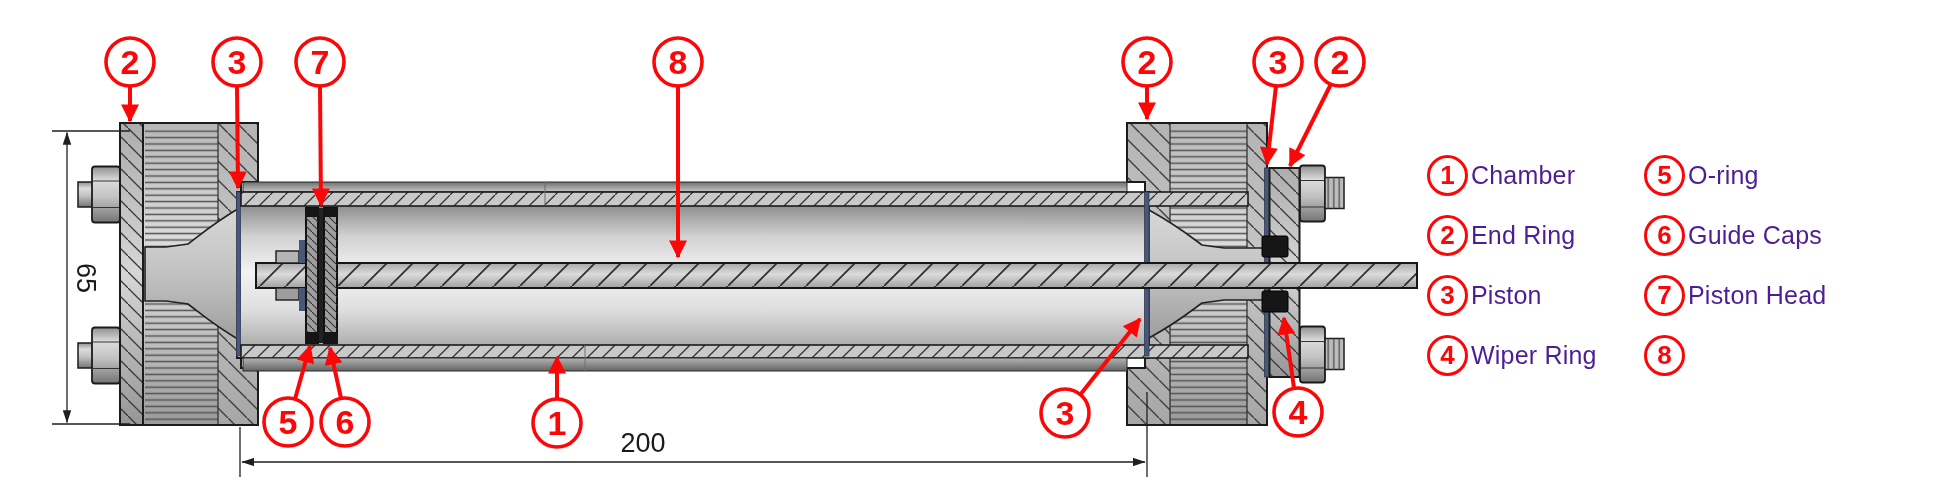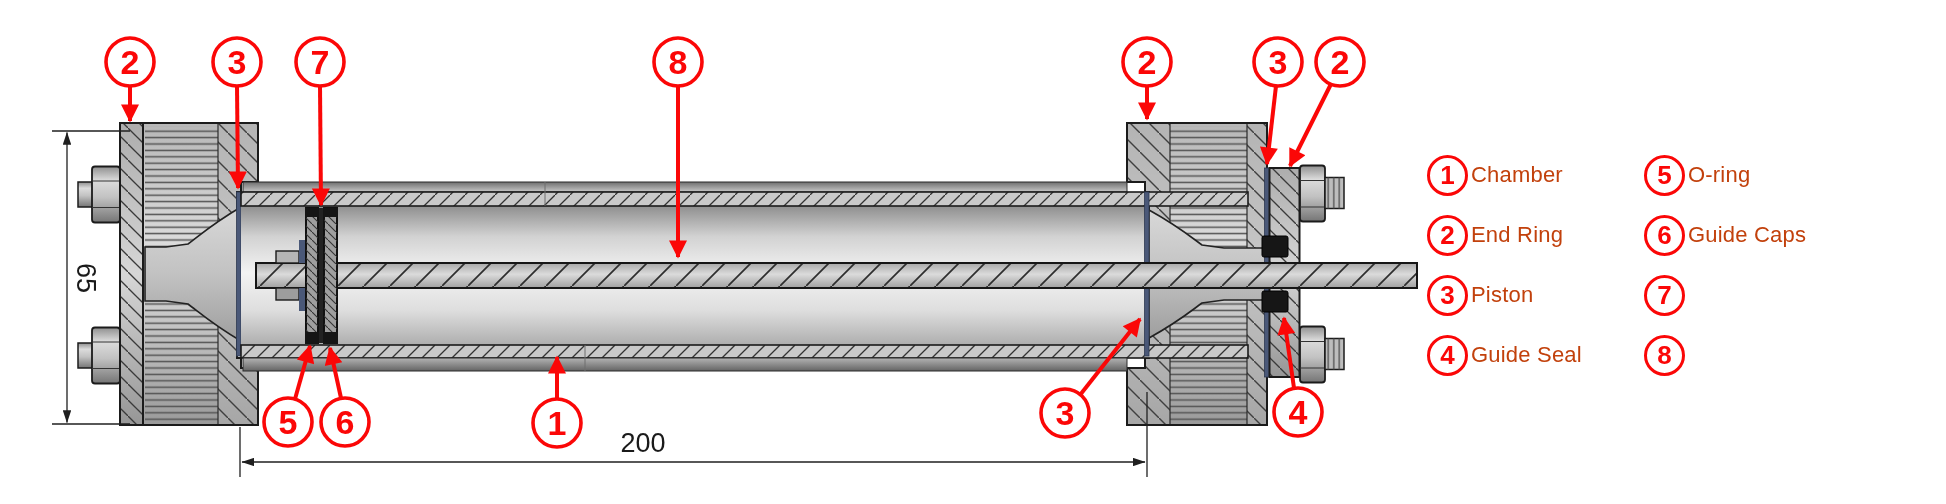--- a/index.html
+++ b/index.html
@@ -12,21 +12,21 @@
   .dim-text{font-family:"Liberation Sans",sans-serif;font-size:27px;fill:#1a1a1a;}
   .legend{position:absolute;top:154px;left:1427px;display:flex;gap:0;}
   .legend-col{display:flex;flex-direction:column;}
   .legend-col.col1{width:217px;}
   .legend-item{display:flex;align-items:center;height:42px;margin-bottom:18px;}
   .legend-circle{
     flex:0 0 auto;width:41px;height:41px;border:3px solid #fb0707;border-radius:50%;
     box-sizing:border-box;display:flex;align-items:center;justify-content:center;
     color:#fb0707;font-size:26px;font-weight:600;background:#fff;
   }
-  .legend-label{margin-left:3px;font-size:22px;color:#c2410c;white-space:nowrap;letter-spacing:.2px;}
+  .legend-label{margin-left:3px;font-size:25px;color:#4c1d95;white-space:nowrap;letter-spacing:.2px;}
 </style>
 </head>
 <body>
 
 <div id="stage">
 
 <svg id="drawing-svg" width="1946" height="504" viewBox="0 0 1946 504" xmlns="http://www.w3.org/2000/svg">
   <defs>
     <linearGradient id="gradCap" x1="0" y1="0" x2="0" y2="1">
       <stop offset="0" stop-color="#b7b7b7"></stop>
@@ -318,40 +318,41 @@
     <div class="legend-item">
       <span class="legend-circle">
             <span>3</span>
           </span>
       <span class="legend-label">Piston</span>
     </div>
     <div class="legend-item">
       <span class="legend-circle">
             <span>4</span>
           </span>
-      <span class="legend-label">Guide Seal</span>
+      <span class="legend-label">Wiper Ring</span>
     </div>
   </div>
   <div class="legend-col">
     <div class="legend-item">
       <span class="legend-circle">
             <span>5</span>
           </span>
       <span class="legend-label">O-ring</span>
     </div>
     <div class="legend-item">
       <span class="legend-circle">
             <span>6</span>
           </span>
       <span class="legend-label">Guide Caps</span>
     </div>
     <div class="legend-item">
       <span class="legend-circle">
             <span>7</span>
           </span>
+      <span class="legend-label">Piston Head</span>
     </div>
     <div class="legend-item">
       <span class="legend-circle">
             <span>8</span>
           </span>
     </div>
   </div>
 </div>
 
 </div>

